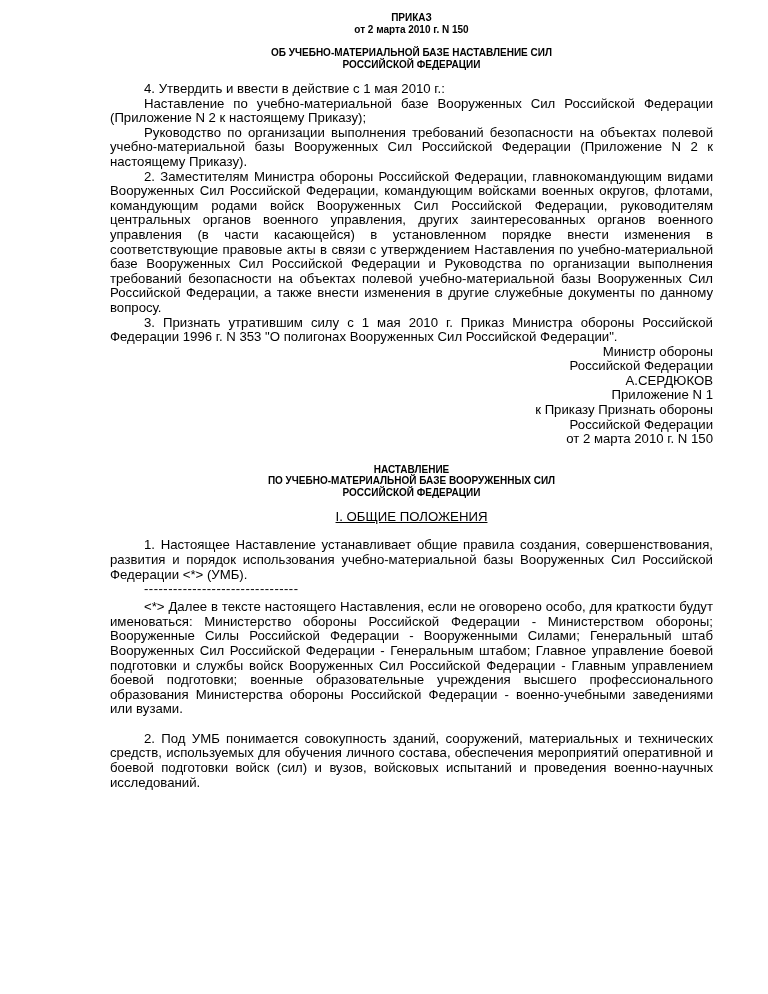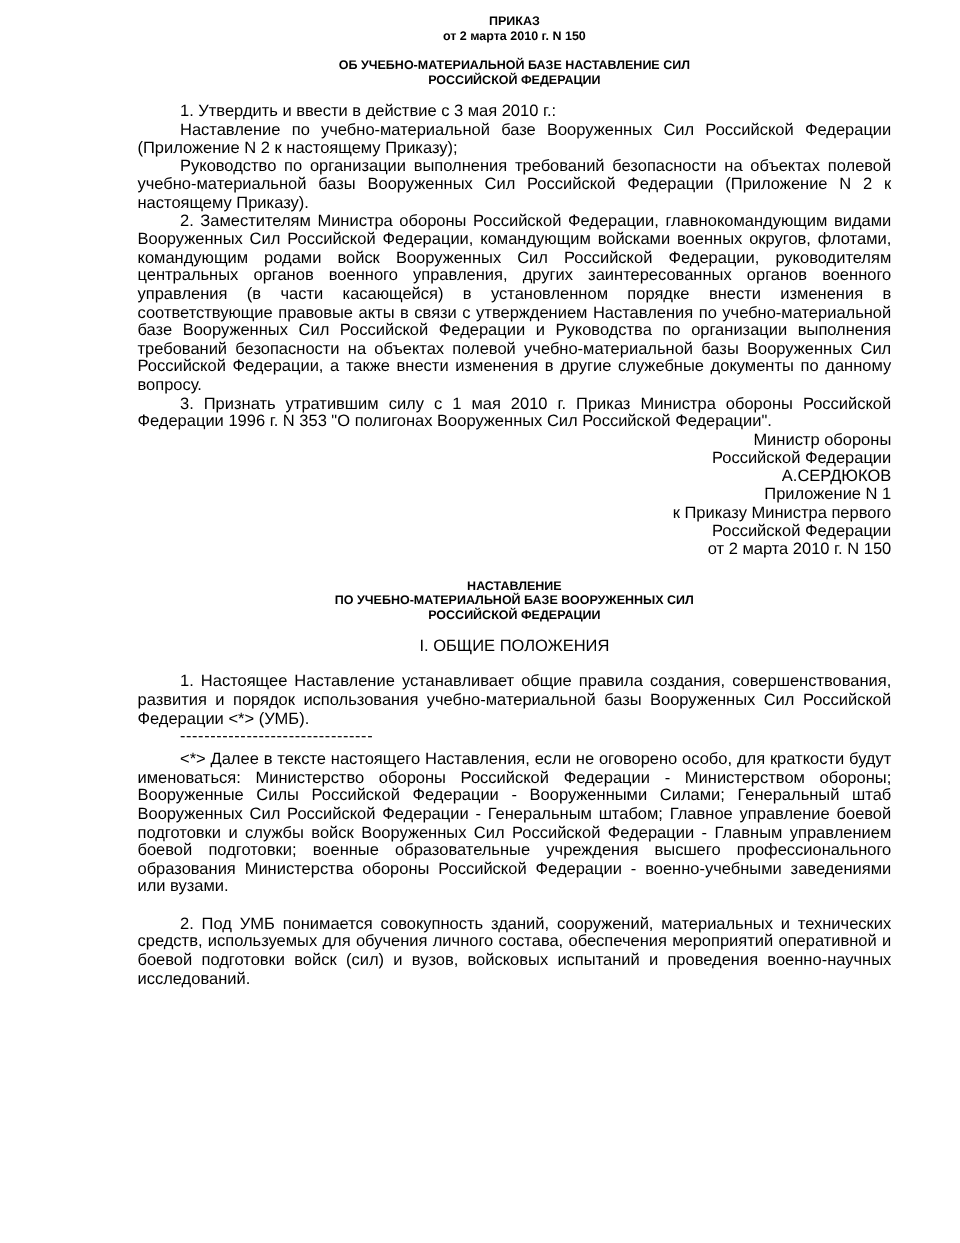--- a/index.html
+++ b/index.html
@@ -18,44 +18,44 @@
 <div class="page">
 
 
   <div class="hdr" style="margin-top:12px;">ПРИКАЗ</div>
   <div class="hdr">от 2 марта 2010 г. N 150</div>
 
   <div class="hdr" style="margin-top:12px;">ОБ УЧЕБНО-МАТЕРИАЛЬНОЙ БАЗЕ НАСТАВЛЕНИЕ СИЛ</div>
   <div class="hdr">РОССИЙСКОЙ ФЕДЕРАЦИИ</div>
 
   <div style="margin-top:12px;">
-    <p class="p">1. Утвердить и ввести в действие с 3 мая 2010 г.:</p>
+    <p class="p">4. Утвердить и ввести в действие с 1 мая 2010 г.:</p>
     <p class="p">Наставление по учебно-материальной базе Вооруженных Сил Российской Федерации (Приложение N 2 к настоящему Приказу);</p>
     <p class="p">Руководство по организации выполнения требований безопасности на объектах полевой учебно-материальной базы Вооруженных Сил Российской Федерации (Приложение N 2 к настоящему Приказу).</p>
     <p class="p">2. Заместителям Министра обороны Российской Федерации, главнокомандующим видами Вооруженных Сил Российской Федерации, командующим войсками военных округов, флотами, командующим родами войск Вооруженных Сил Российской Федерации, руководителям центральных органов военного управления, других заинтересованных органов военного управления (в части касающейся) в установленном порядке внести изменения в соответствующие правовые акты в связи с утверждением Наставления по учебно-материальной базе Вооруженных Сил Российской Федерации и Руководства по организации выполнения требований безопасности на объектах полевой учебно-материальной базы Вооруженных Сил Российской Федерации, а также внести изменения в другие служебные документы по данному вопросу.</p>
     <p class="p">3. Признать утратившим силу с 1 мая 2010 г. Приказ Министра обороны Российской Федерации 1996 г. N 353 "О полигонах Вооруженных Сил Российской Федерации".</p>
   </div>
 
   <div style="">
     <div class="right">Министр обороны</div>
     <div class="right">Российской Федерации</div>
     <div class="right">А.СЕРДЮКОВ</div>
   </div>
 
   <div style="">
     <div class="right">Приложение N 1</div>
-    <div class="right">к Приказу Министра первого</div>
+    <div class="right">к Приказу Признать обороны</div>
     <div class="right">Российской Федерации</div>
     <div class="right">от 2 марта 2010 г. N 150</div>
   </div>
 
   <div class="hdr" style="margin-top:17px;">НАСТАВЛЕНИЕ</div>
   <div class="hdr">ПО УЧЕБНО-МАТЕРИАЛЬНОЙ БАЗЕ ВООРУЖЕННЫХ СИЛ</div>
   <div class="hdr">РОССИЙСКОЙ ФЕДЕРАЦИИ</div>
 
-  <div class="section" style="margin-top:11px;">I. ОБЩИЕ ПОЛОЖЕНИЯ</div>
+  <div class="section" style="margin-top:11px;text-decoration:underline;">I. ОБЩИЕ ПОЛОЖЕНИЯ</div>
 
   <p class="p" style="margin-top:14px;">1. Настоящее Наставление устанавливает общие правила создания, совершенствования, развития и порядок использования учебно-материальной базы Вооруженных Сил Российской Федерации &lt;*&gt; (УМБ).</p>
   <div class="sep" style="margin-top:2px;">--------------------------------</div>
   <p class="p" style="margin-top:6px;">&lt;*&gt; Далее в тексте настоящего Наставления, если не оговорено особо, для краткости будут именоваться: Министерство обороны Российской Федерации - Министерством обороны; Вооруженные Силы Российской Федерации - Вооруженными Силами; Генеральный штаб Вооруженных Сил Российской Федерации - Генеральным штабом; Главное управление боевой подготовки и службы войск Вооруженных Сил Российской Федерации - Главным управлением боевой подготовки; военные образовательные учреждения высшего профессионального образования Министерства обороны Российской Федерации - военно-учебными заведениями или вузами.</p>
 
   <p class="p" style="margin-top:15px;">2. Под УМБ понимается совокупность зданий, сооружений, материальных и технических средств, используемых для обучения личного состава, обеспечения мероприятий оперативной и боевой подготовки войск (сил) и вузов, войсковых испытаний и проведения военно-научных исследований.</p>
 </div>
 
 </body></html>

